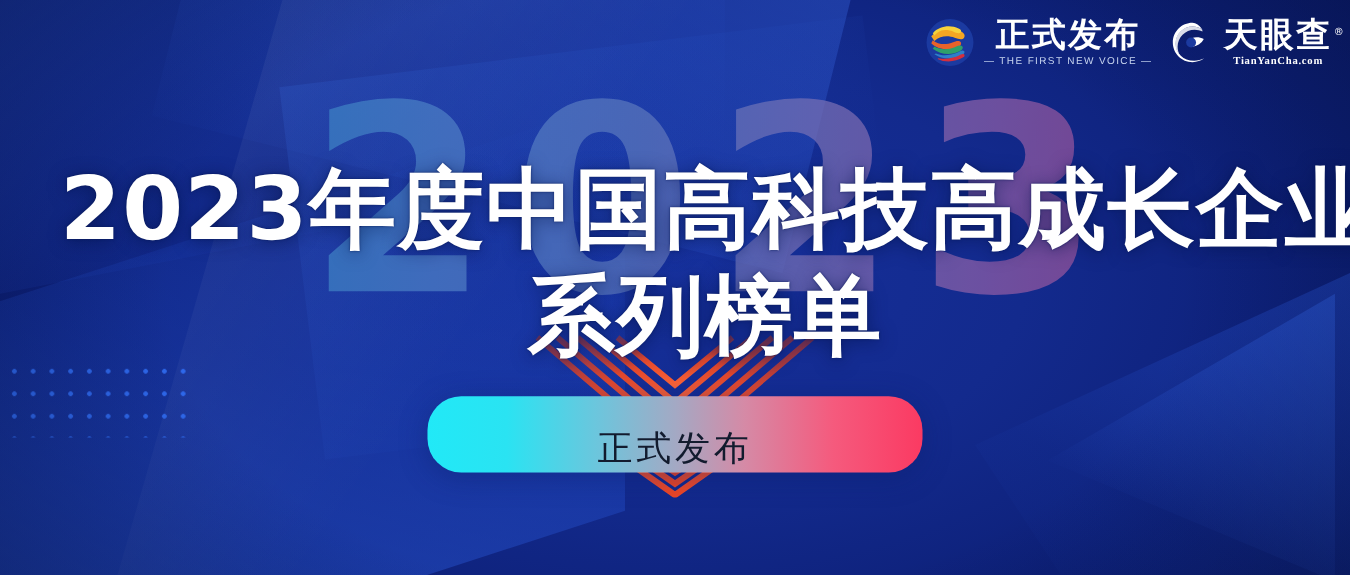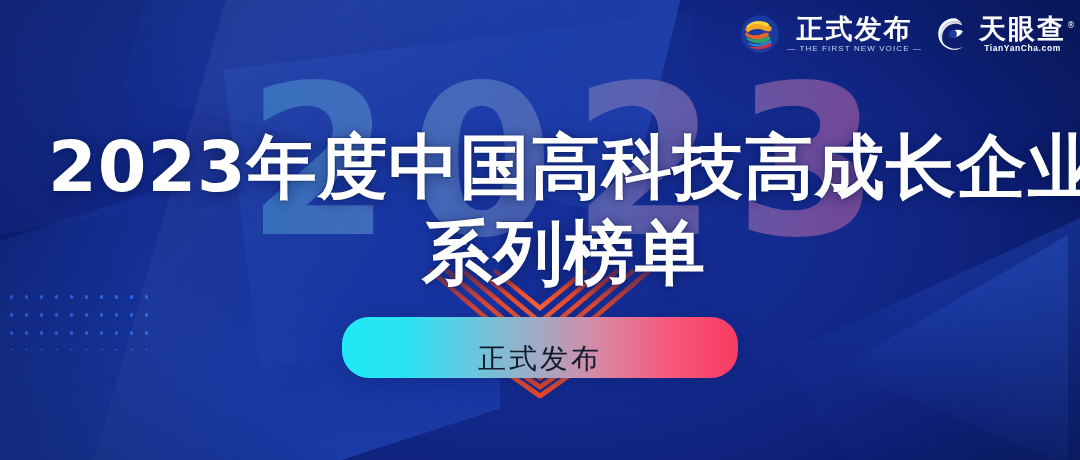--- a/index.html
+++ b/index.html
@@ -182,21 +182,21 @@
     font-family: Liberation Sans, sans-serif;
   }
   .tyc-cn { position: relative; }
   .tyc-reg {
     position: absolute; top: -3px; right: -9px;
     font-size: 8px; color: #ffffff; font-weight: 400; letter-spacing: 0;
   }
   .logo-en-2 {
     color: #ffffff; font-size: 8.5px; font-weight: 700;
     letter-spacing: 0.6px; line-height: 11px; white-space: nowrap;
-    font-family: Liberation Sans, sans-serif;
+    font-family: Liberation Serif, serif;
   }
 </style>
 </head>
 <body>
 
 <div class="banner">
 
   <div class="bg-layer">
     <div class="wedge-tl"></div>
     <div class="wedge-tl2"></div>

